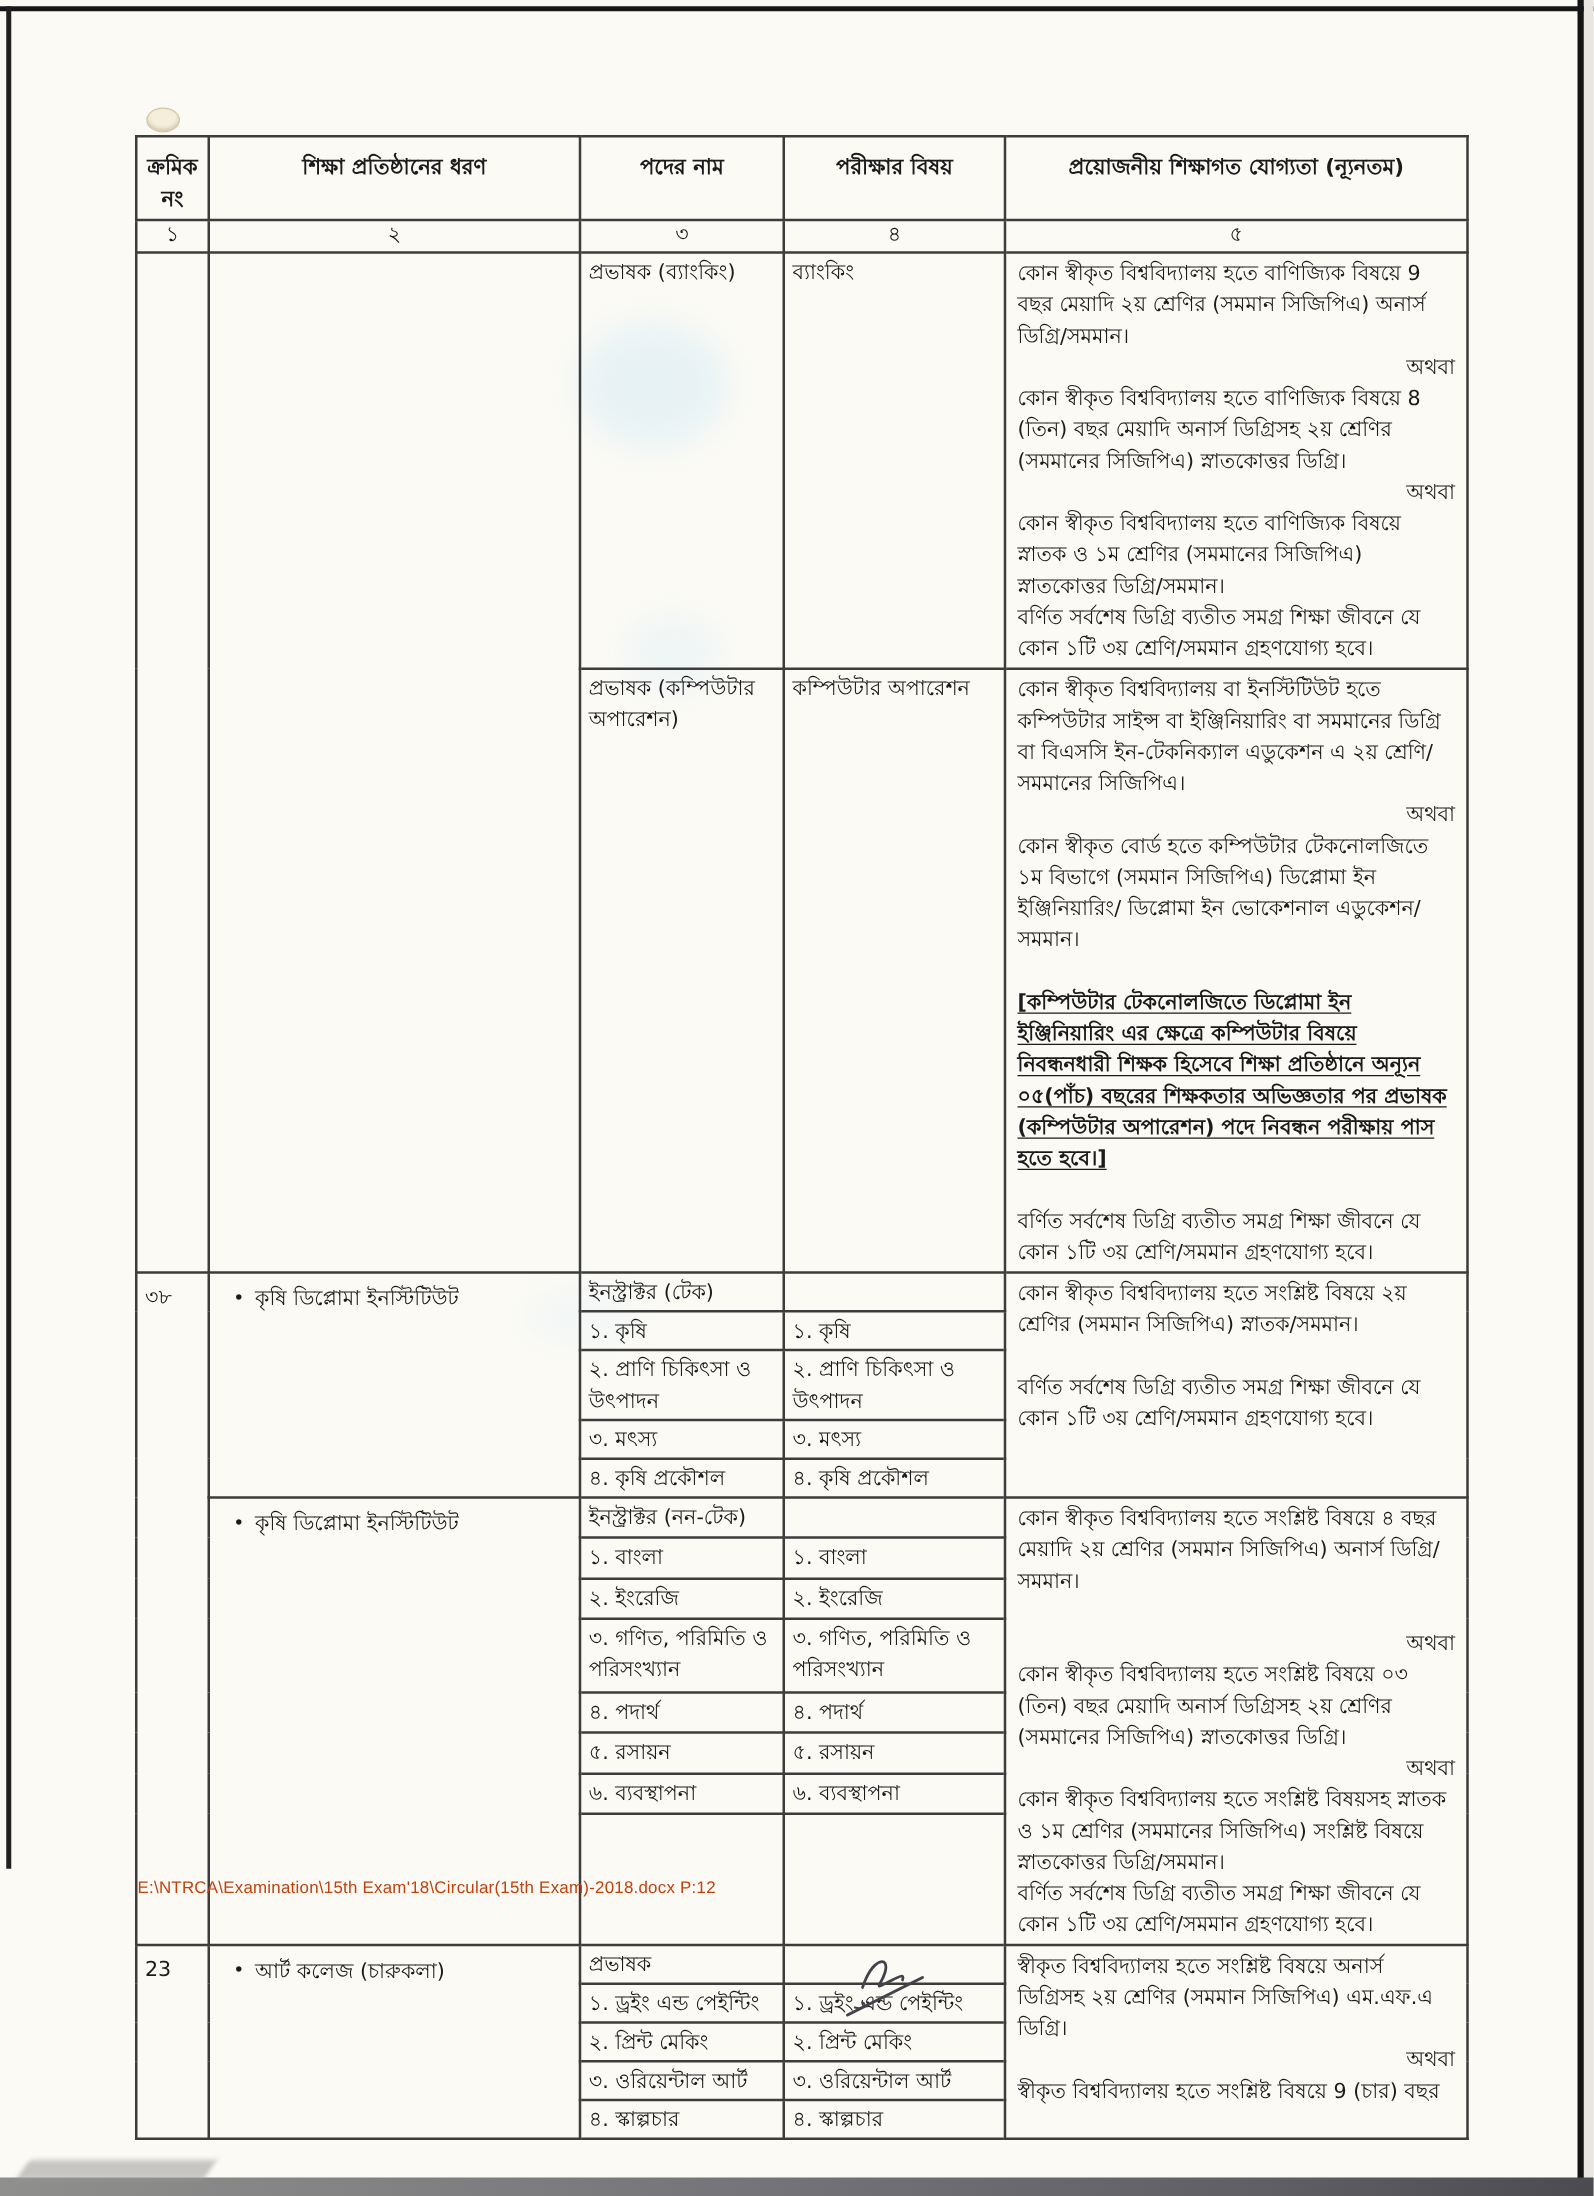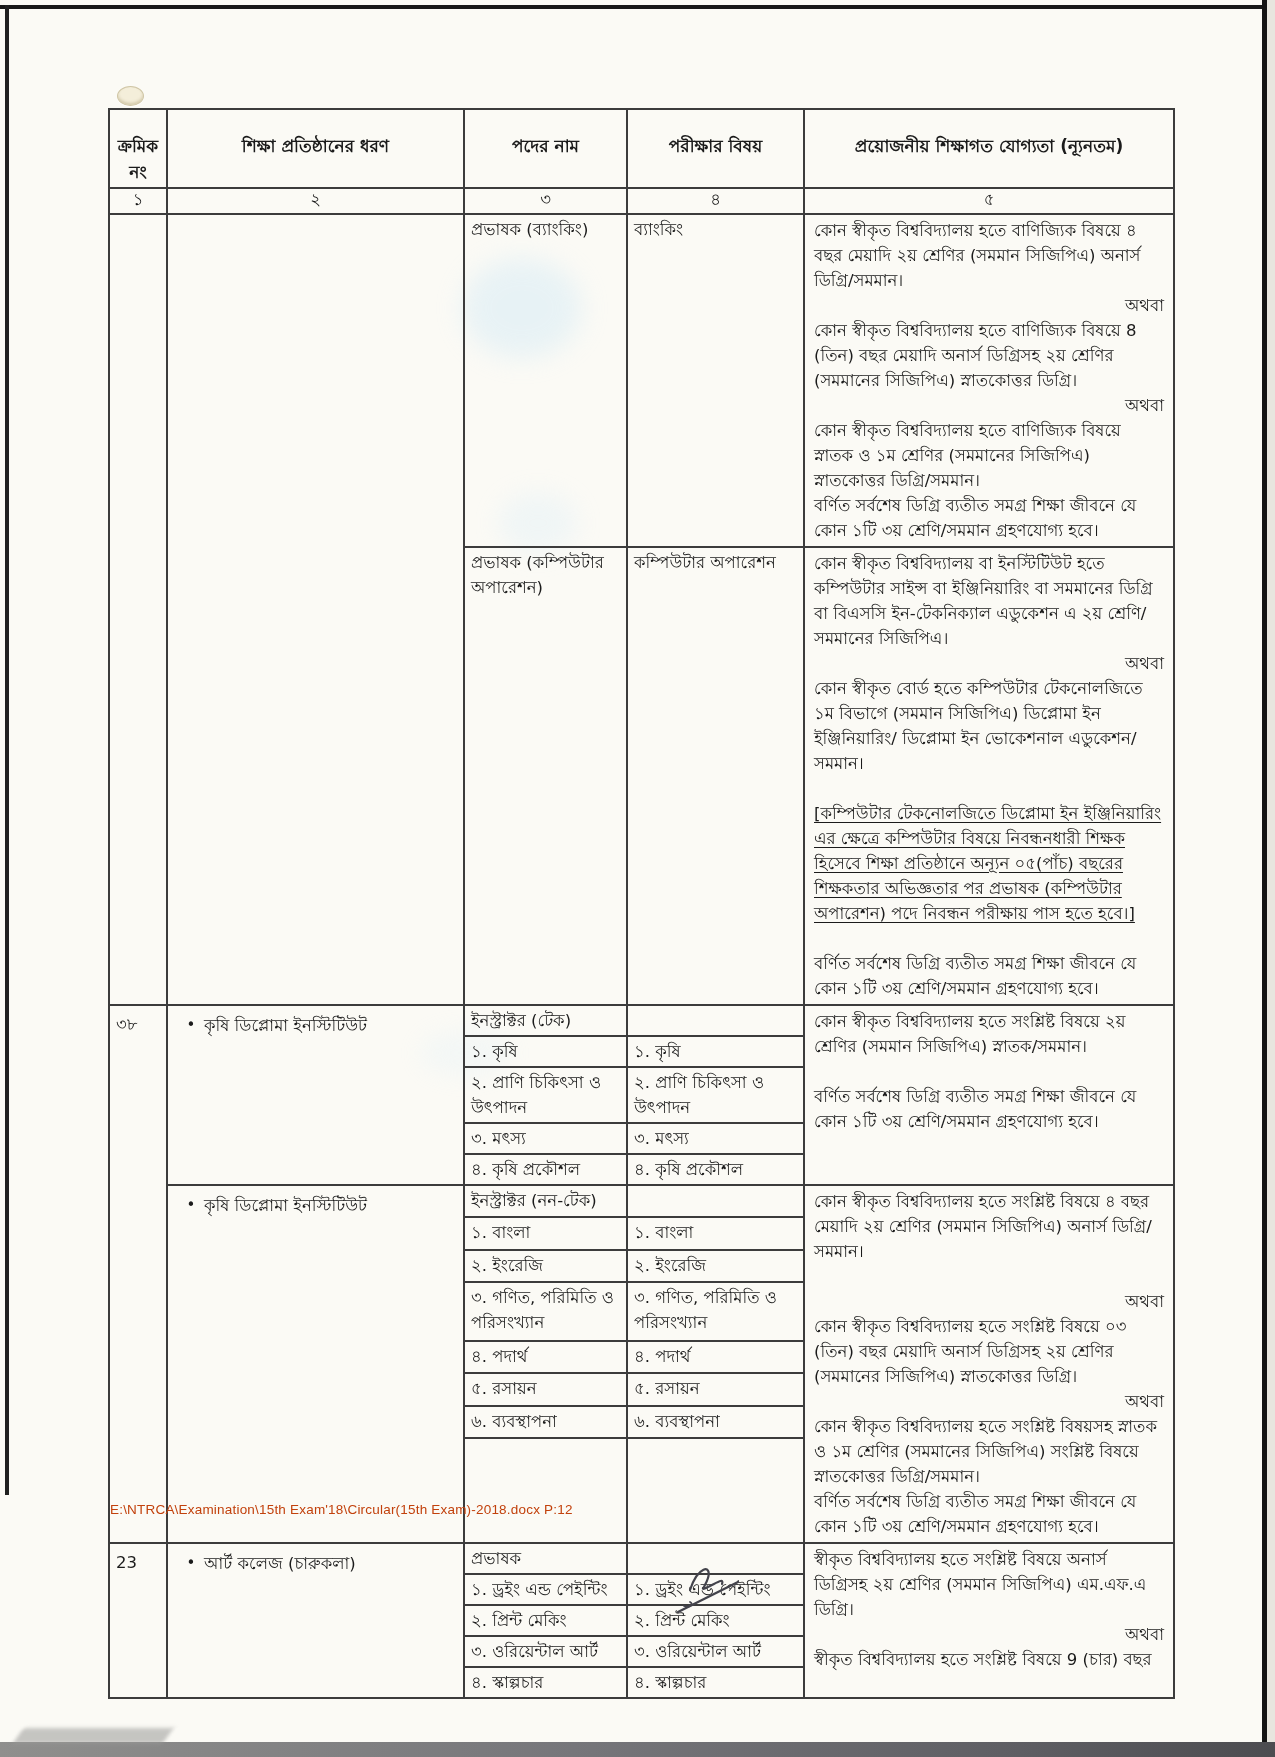--- a/index.html
+++ b/index.html
@@ -34,32 +34,32 @@
     border-collapse:collapse; table-layout:fixed;
     font-size:16.5px; line-height:25px;
   }
   .doc-table td {
     border:2px solid #3c3c3c;
     vertical-align:top;
     padding:2px 6px;
     word-break:break-word;
   }
   .doc-table td.hdr {
-    text-align:center; font-weight:bold; vertical-align:top; padding-top:23px;
+    text-align:center; font-weight:bold; vertical-align:top; padding-top:11px;
     font-size:17px; line-height:26px;
   }
   .doc-table td.num { text-align:center; padding:0 2px 2px; line-height:22px; }
   .doc-table td.serial { text-align:left; padding-top:6px; }
   .doc-table td.inst { padding:7px 4px 2px 10px; }
   .inst-flex { display:flex; }
   .inst-bullet { width:26px; flex:0 0 26px; text-align:center; font-size:15px; }
   .doc-table td.qual { padding:3px 9px 3px 9px; }
   .q-or  { text-align:right; }
   .q-gap { height:25px; }
-  .q-ul  { text-decoration:underline; text-underline-offset:3px; }
+  .q-ul  { text-decoration:underline; text-underline-offset:3px;font-weight:bold; }
 
   
   .footer-path {
     position:absolute; left:110px; top:1502px;
     font-family:"Liberation Sans","DejaVu Sans",sans-serif;
     font-size:13.5px; color:#c2410c; letter-spacing:.2px;
   }
   .signature { position:absolute; left:660px; top:1548px; }
 </style>
 </head>
@@ -101,21 +101,21 @@
     <td class="num">৪</td>
     <td class="num">৫</td>
   </tr>
 
   <tr style="height:266px">
     <td class="serial" rowspan="2"></td>
     <td class="inst" rowspan="2"></td>
     <td>প্রভাষক (ব্যাংকিং)</td>
     <td>ব্যাংকিং</td>
     <td class="qual">
-      <div class="q-p">কোন স্বীকৃত বিশ্ববিদ্যালয় হতে বাণিজ্যিক বিষয়ে ৪ বছর মেয়াদি ২য় শ্রেণির (সমমান সিজিপিএ) অনার্স ডিগ্রি/সমমান।</div>
+      <div class="q-p">কোন স্বীকৃত বিশ্ববিদ্যালয় হতে বাণিজ্যিক বিষয়ে 9 বছর মেয়াদি ২য় শ্রেণির (সমমান সিজিপিএ) অনার্স ডিগ্রি/সমমান।</div>
       <div class="q-or">অথবা</div>
       <div class="q-p">কোন স্বীকৃত বিশ্ববিদ্যালয় হতে বাণিজ্যিক বিষয়ে 8 (তিন) বছর মেয়াদি অনার্স ডিগ্রিসহ ২য় শ্রেণির (সমমানের সিজিপিএ) স্নাতকোত্তর ডিগ্রি।</div>
       <div class="q-or">অথবা</div>
       <div class="q-p">কোন স্বীকৃত বিশ্ববিদ্যালয় হতে বাণিজ্যিক বিষয়ে স্নাতক ও ১ম শ্রেণির (সমমানের সিজিপিএ) স্নাতকোত্তর ডিগ্রি/সমমান।</div>
       <div class="q-p">বর্ণিত সর্বশেষ ডিগ্রি ব্যতীত সমগ্র শিক্ষা জীবনে যে কোন ১টি ৩য় শ্রেণি/সমমান গ্রহণযোগ্য হবে।</div>
     </td>
   </tr>
 
   <tr style="height:430px">
     <td>প্রভাষক (কম্পিউটার অপারেশন)</td>

